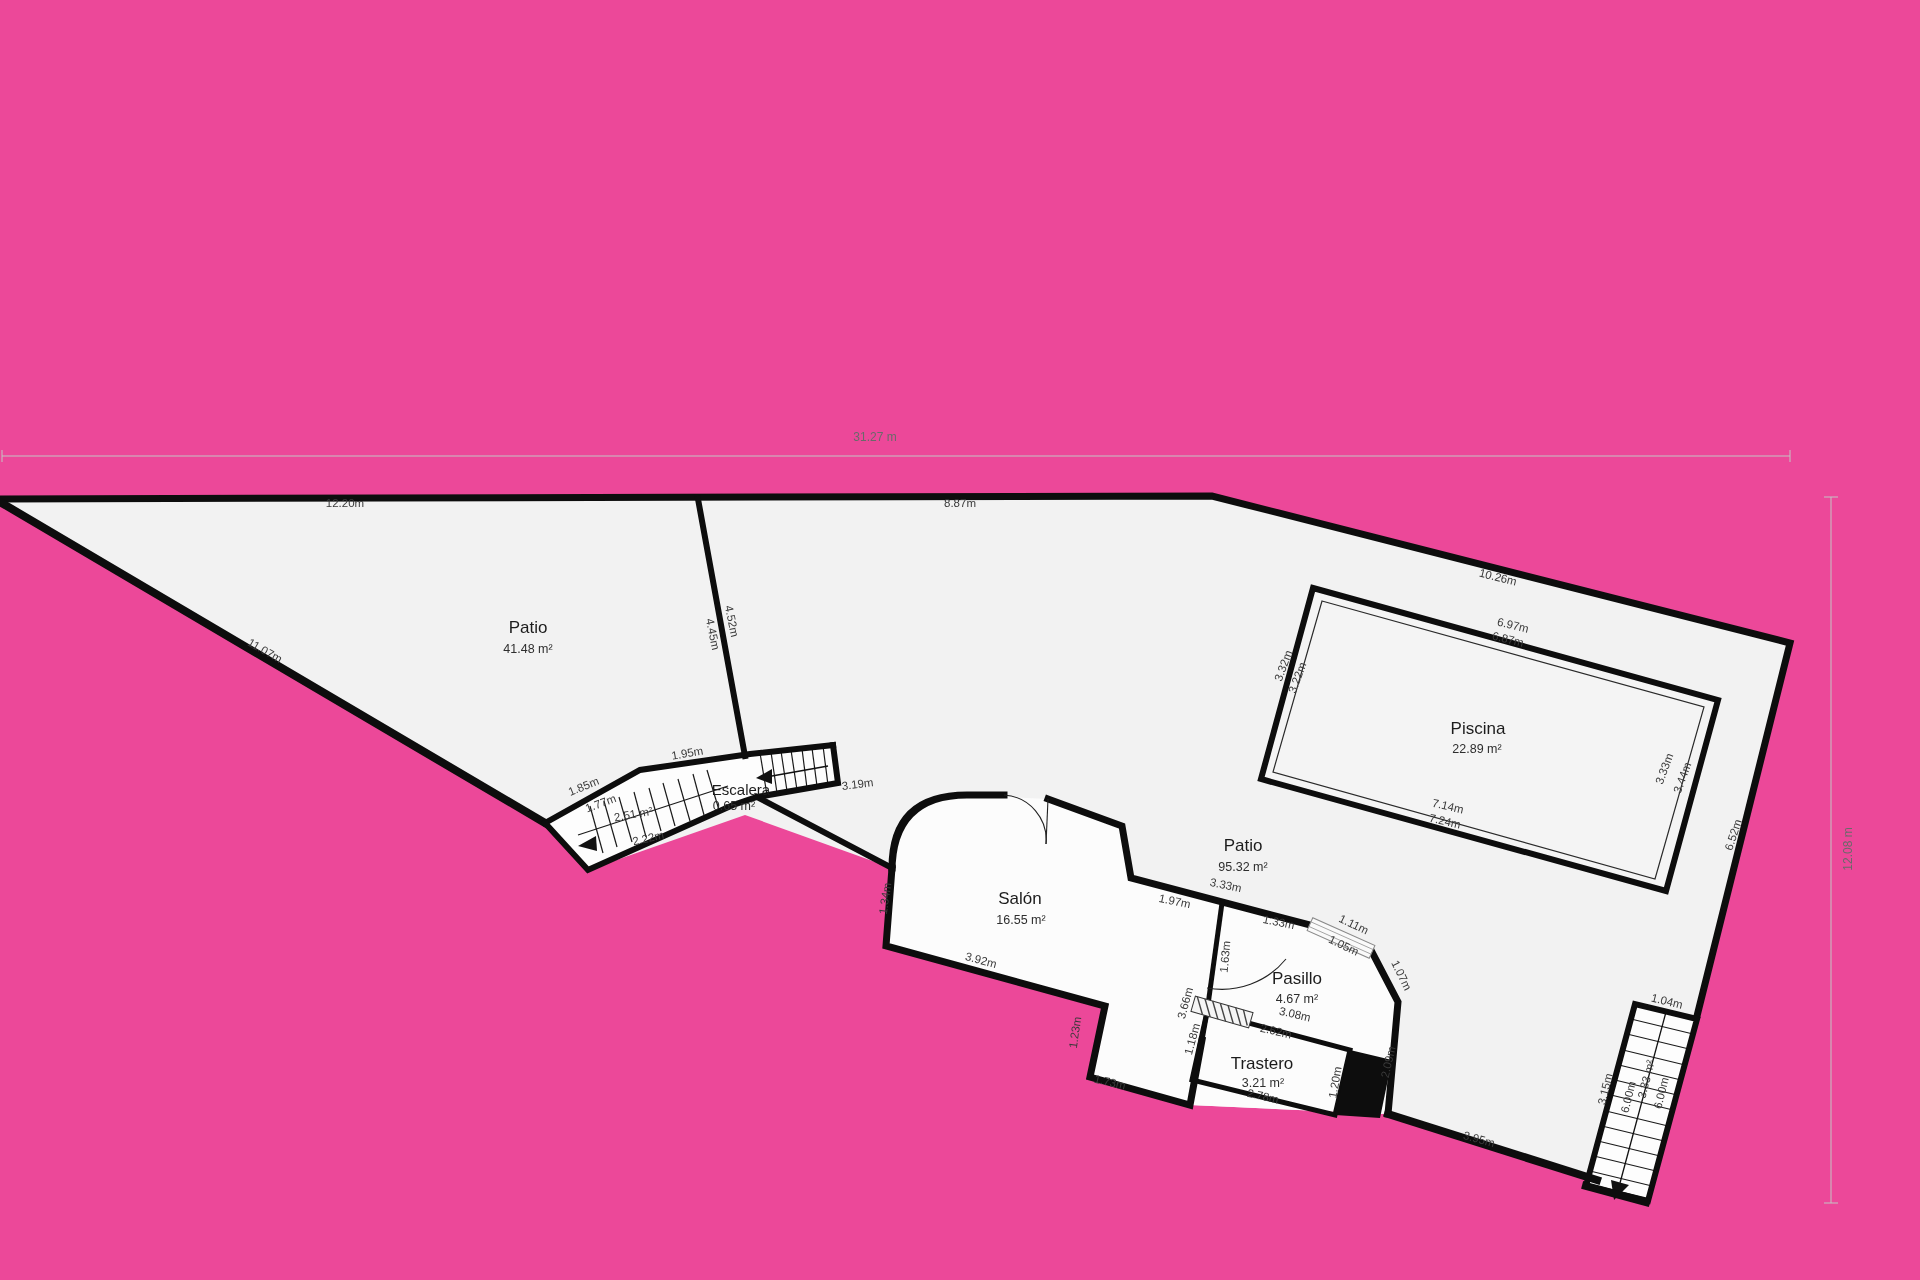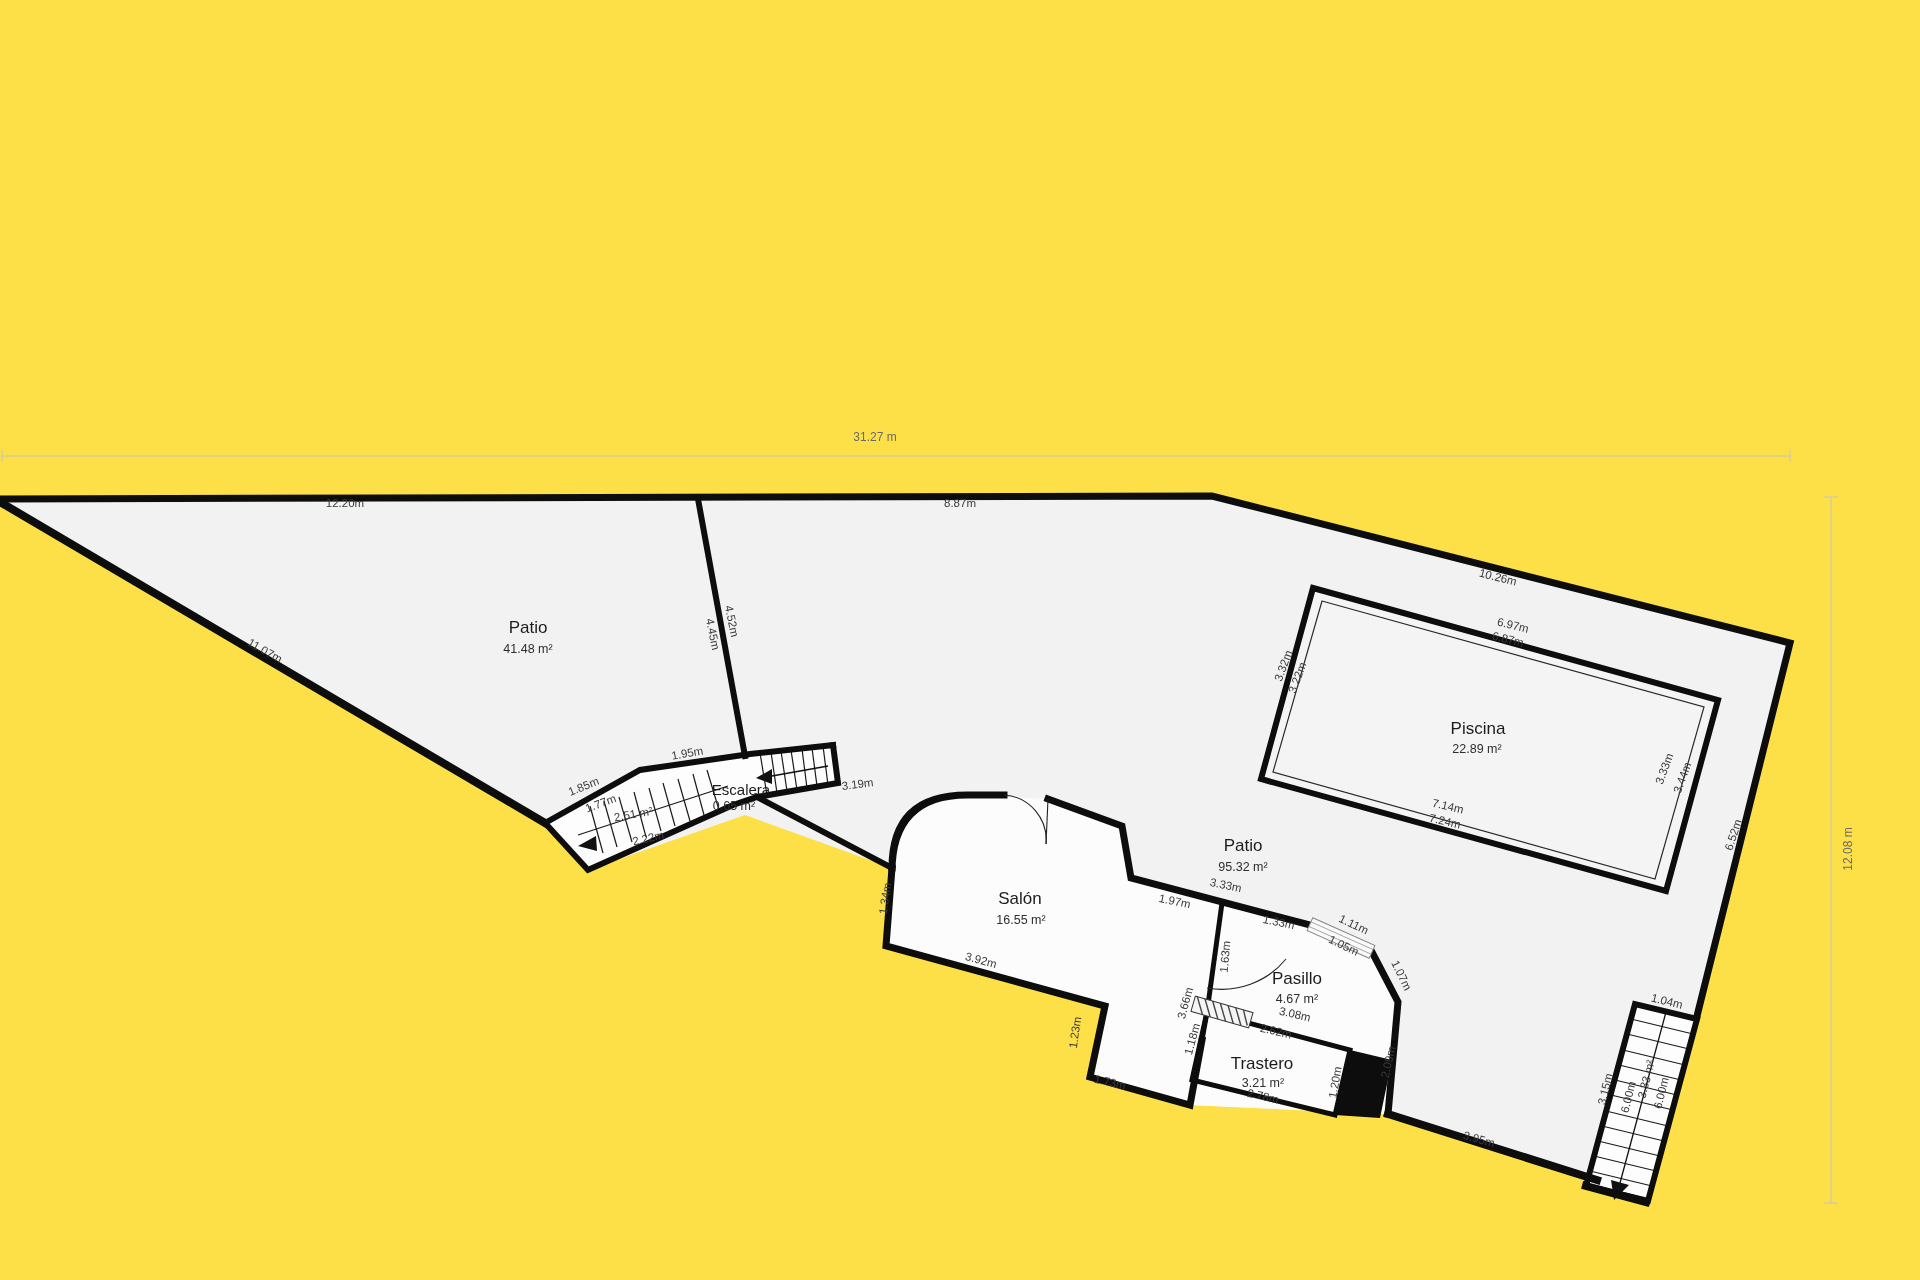--- a/index.html
+++ b/index.html
@@ -1,16 +1,16 @@
 <!DOCTYPE html>
 <html><head>
 <meta charset="utf-8">
 <style>
   html,body{margin:0;padding:0;background:#ffffff;}
-  .page{position:relative;width:1920px;height:1280px;background:#fde047;overflow:hidden;
+  .page{position:relative;width:1920px;height:1280px;background:#ec4899;overflow:hidden;
         font-family:"Liberation Sans", sans-serif;}
   svg{display:block;}
   text{font-family:"Liberation Sans", sans-serif;}
   .meas{font-size:11.5px;fill:#3a3a3a;}
   .dim{font-size:12px;fill:#6a6a6a;}
   .room-name{font-size:17px;fill:#1c1c1c;}
   .room-name-sm{font-size:15px;fill:#1c1c1c;}
   .room-area{font-size:12.5px;fill:#2e2e2e;}
 </style>
 </head>

